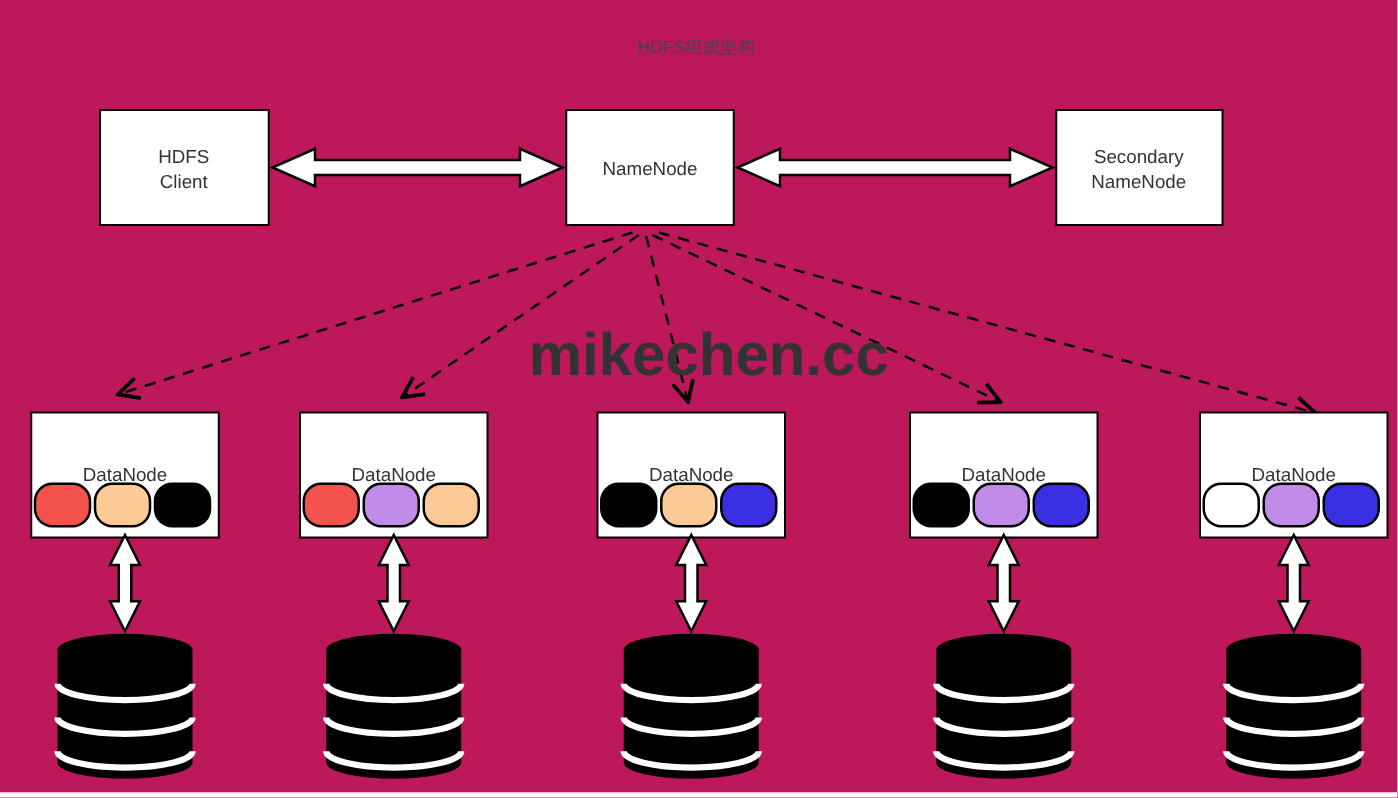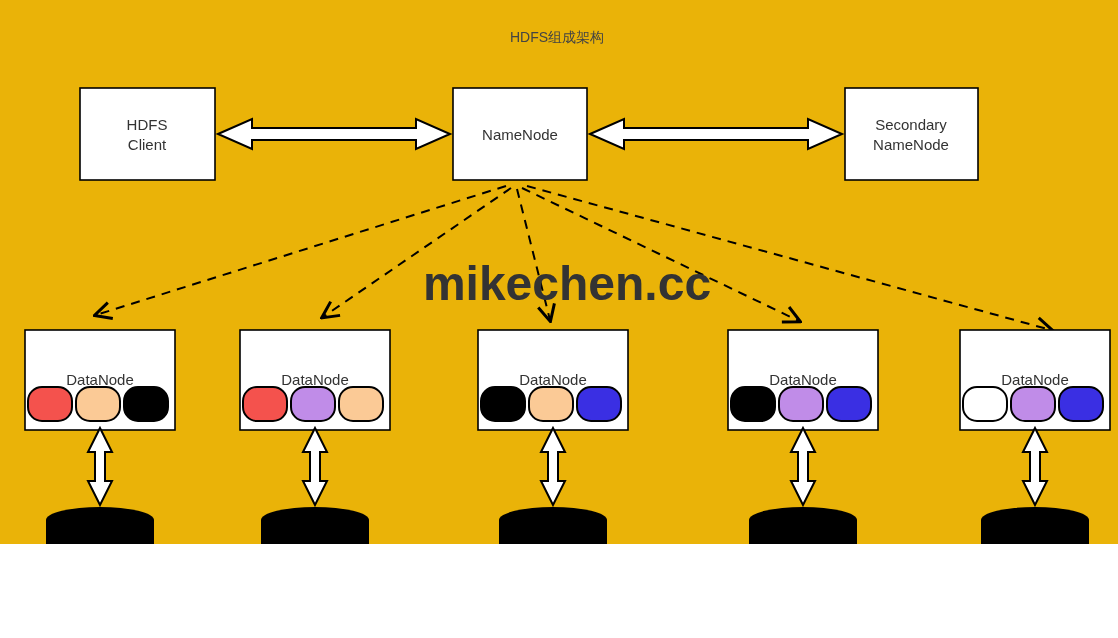--- a/index.html
+++ b/index.html
@@ -4,22 +4,22 @@
 <style>
   html, body {
     margin: 0;
     padding: 0;
     background: #ffffff;
     font-family: "Liberation Sans", "DejaVu Sans", sans-serif;
   }
   .canvas {
     position: relative;
     width: 1118px;
-    height: 544px;
-    background: #eab308;
+    height: 634px;
+    background: #be185d;
     overflow: hidden;
   }
   svg text {
     font-family: "Liberation Sans", "DejaVu Sans", sans-serif;
     fill: #333333;
   }
   text.node-label { font-size: 15px; }
   text.title-label { font-size: 14px; fill: #444444; }
   text.watermark-label { font-size: 48px; font-weight: bold; }
 </style>

